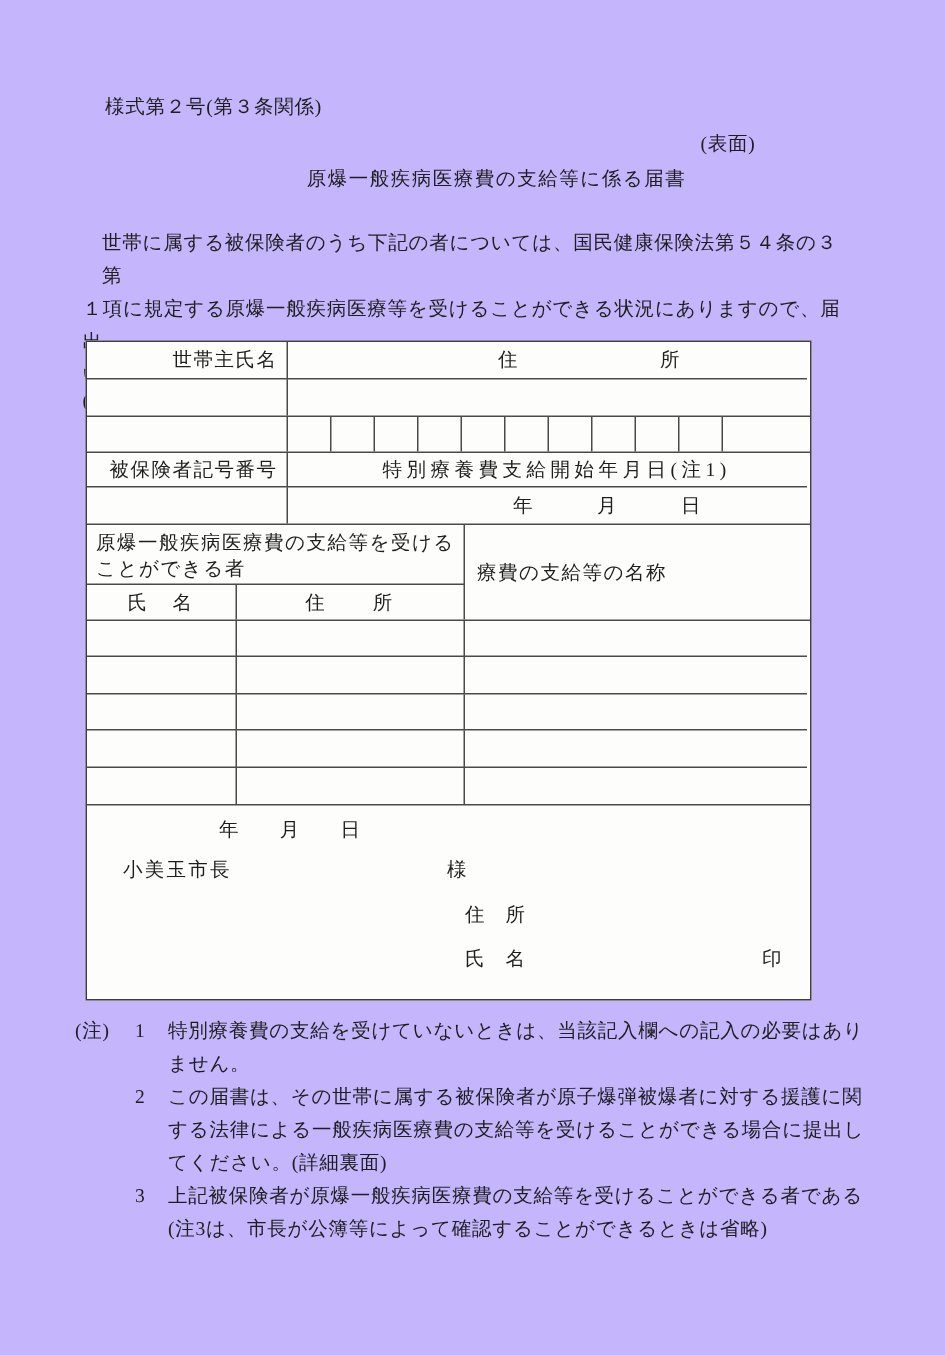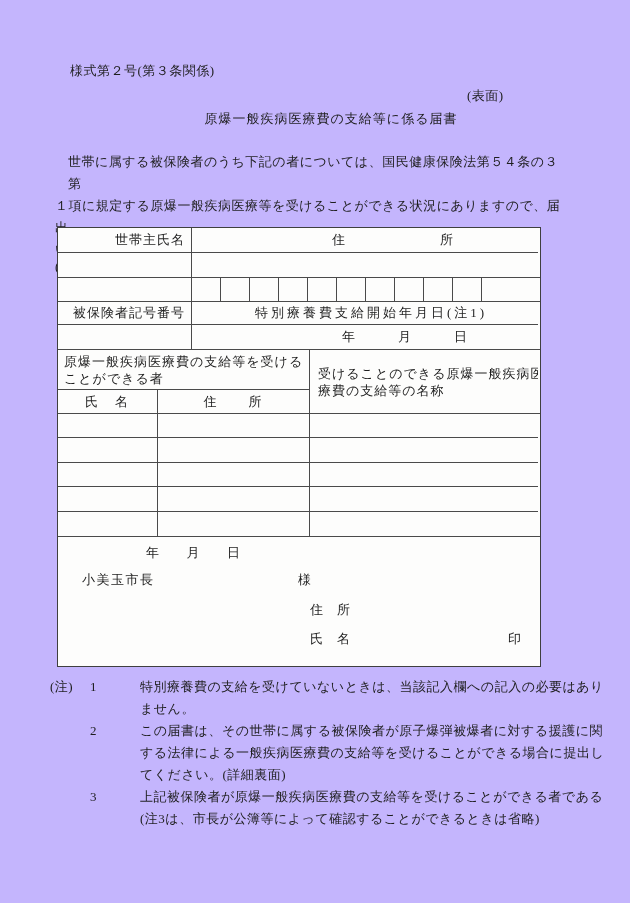--- a/index.html
+++ b/index.html
@@ -55,21 +55,21 @@
   .sig-mayor{left:24px;top:34px;letter-spacing:1.5px;}
   .sig-sama{left:240px;top:34px;}
   .sig-addr{left:252px;top:64px;}
   .sig-name{left:252px;top:93px;}
   .sig-seal{left:450px;top:93px;}
 
   .notes{position:absolute;left:50px;top:676px;width:530px;line-height:22px;}
   .note-row{display:flex;}
   .note-label{width:40px;flex:0 0 40px;white-space:pre;}
   .note-no{width:22px;flex:0 0 22px;}
-  .note-text{flex:1;white-space:pre;margin-left:28px;}
+  .note-text{flex:1;white-space:pre;}
 </style>
 </head>
 <body>
 
 <div class="page">
 
   <div class="form-no">様式第２号(第３条関係)</div>
   <div class="side-label">(表面)</div>
   <div class="title">原爆一般疾病医療費の支給等に係る届書</div>
 
@@ -110,21 +110,20 @@
       <div class="cell br"></div>
       <div class="cell pl-date">年　　　月　　　日</div>
     </div>
 
     <div class="sec secD bsec">
       <div class="cell elig br bb">
         <div>原爆一般疾病医療費の支給等を受ける</div>
         <div>ことができる者</div>
       </div>
       <div class="cell benefit">
-        <div>受けることのできる原爆一般疾病医</div>
         <div>療費の支給等の名称</div>
       </div>
       <div class="cell center br sub-name">氏　名</div>
       <div class="cell center br sub-addr">住　　所</div>
     </div>
 
     <div class="sec secE bsec" id="entry-rows">
         <div class="cell br bb"></div>
         <div class="cell br bb"></div>
         <div class="cell bb"></div>

